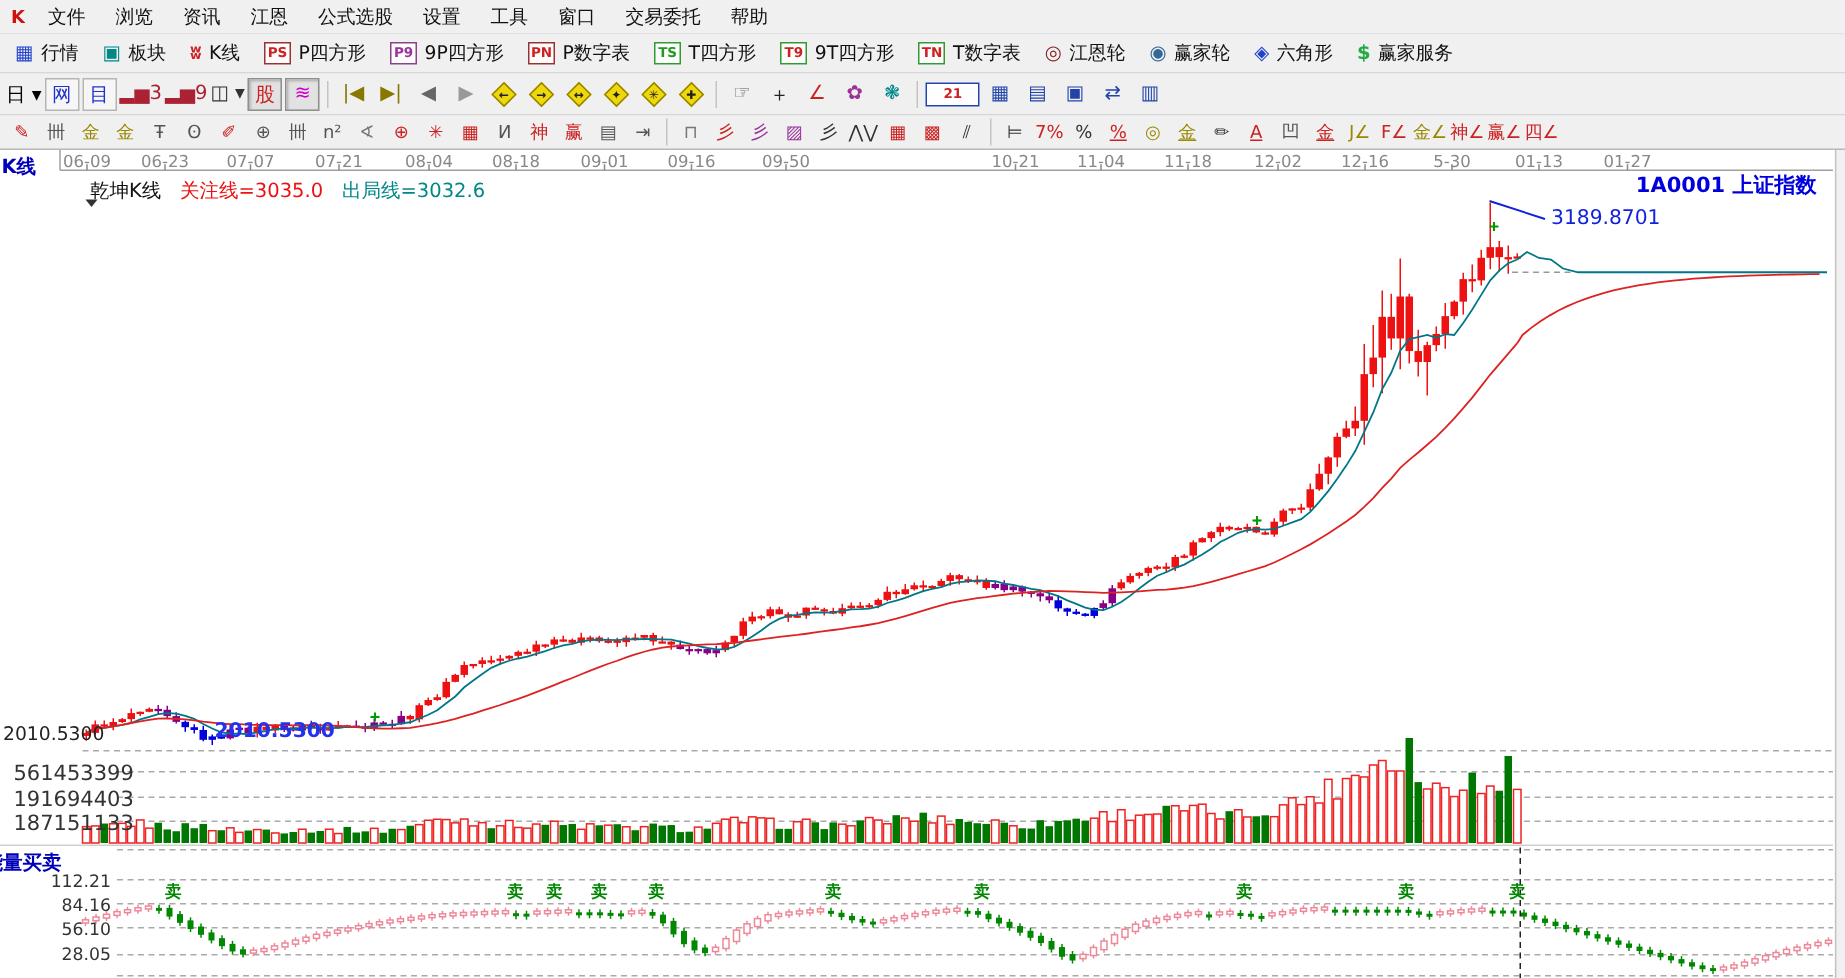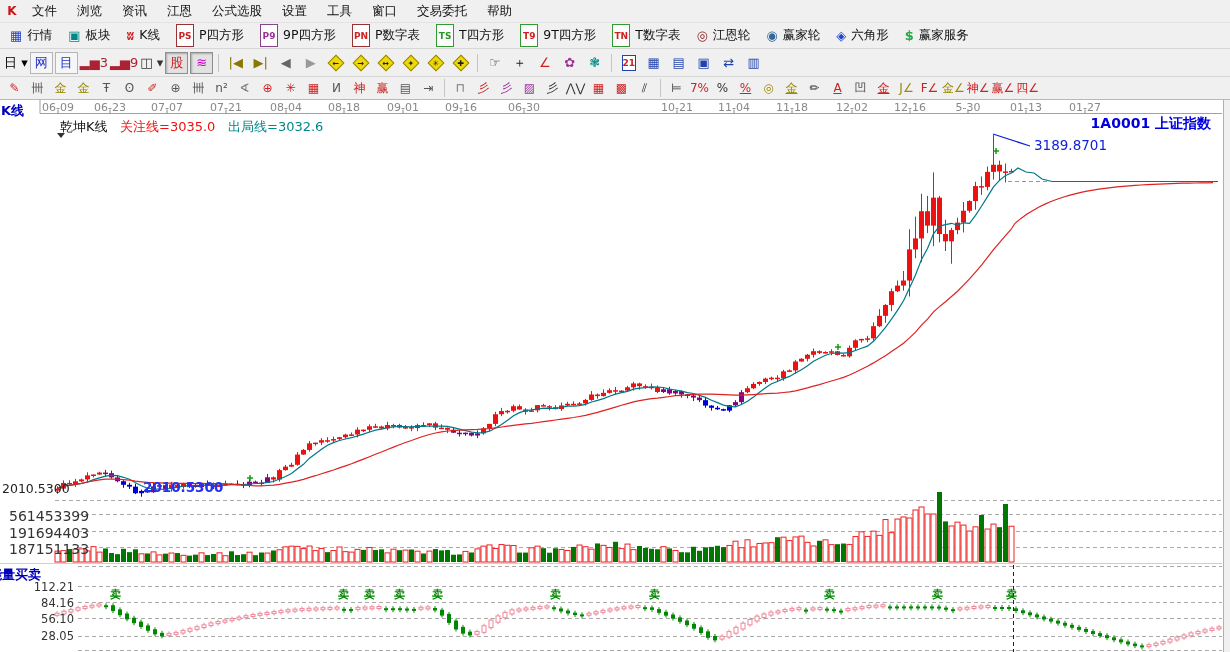--- a/index.html
+++ b/index.html
@@ -3,32 +3,32 @@
 <meta charset="utf-8">
 <style>
   *{box-sizing:border-box;margin:0;padding:0}
   html,body{width:1230px;height:652px;overflow:hidden;background:#f0f0f0;
     font-family:"DejaVu Sans","Liberation Sans",sans-serif;font-size:12px;color:#111}
   .menubar{height:23px;display:flex;align-items:center;padding-left:2px;background:#f0f0f0;border-bottom:1px solid #e2e2e2}
   .appicon{width:16px;height:15px;margin:0 2px;color:#cc1111;font-weight:bold;font-size:12px;display:flex;align-items:center;justify-content:center}
   .mitem{padding:3px 10px;font-size:12.5px;cursor:default}
   .toolbar1{height:26px;display:flex;align-items:center;background:#f0f0f0;border-bottom:1px solid #d6d6d6;padding-left:2px}
   .tb1{display:flex;align-items:center;gap:5px;padding:0 8px;height:22px;font-size:12.5px}
-  .badge{width:18px;height:23px;border:1px solid;font-size:9px;font-weight:bold;display:flex;align-items:center;justify-content:center;background:#fdfdfd;letter-spacing:0}
+  .badge{width:18px;height:15px;border:1px solid;font-size:9px;font-weight:bold;display:flex;align-items:center;justify-content:center;background:#fdfdfd;letter-spacing:0}
   .gicon{font-size:13px;font-weight:bold}
   .toolbar2{height:28px;display:flex;align-items:center;background:#f0f0f0;border-bottom:1px solid #d6d6d6;padding-left:3px}
   .toolbar3{height:23px;display:flex;align-items:center;background:#f0f0f0;border-bottom:1px solid #b8b8b8;padding-left:3px}
   .tbtn{min-width:23px;height:22px;display:flex;align-items:center;justify-content:center;font-size:13px;margin:0 1px;cursor:default}
   .tbtn3{min-width:21px;height:19px;display:flex;align-items:center;justify-content:center;font-size:12px;margin:0 1px;cursor:default}
   .framed{border:1px solid #b5b5b5;background:#f6f6f6}
   .pressed{border:1px solid #8f8f8f;background:#e2e2e2;box-shadow:inset 1px 1px 2px rgba(0,0,0,.25)}
   .sep{width:1px;height:18px;background:#c4c4c4;margin:0 4px}
   .dia{width:12px;height:12px;background:#eed80c;border:1px solid #958400;transform:rotate(45deg);display:flex;align-items:center;justify-content:center}
   .dia span{transform:rotate(-45deg);font-size:8px;color:#222;font-weight:bold}
-  .cal{width:14px;height:16px;border:1px solid #2244aa;color:#cc2222;font-size:9px;font-weight:bold;display:flex;align-items:center;justify-content:center;background:#fff}
+  .cal{width:36px;height:16px;border:1px solid #2244aa;color:#cc2222;font-size:9px;font-weight:bold;display:flex;align-items:center;justify-content:center;background:#fff}
   .under{text-decoration:underline}
   .chartarea{position:relative;width:1223px;height:552px;background:#fff;overflow:hidden}
   .rgutter{position:absolute;right:0;top:100px;width:7px;height:552px;background:#f0f0f0;border-left:1px solid #b0b0b0}
   #csvg{position:absolute;left:0;top:0}
   .lab{position:absolute;white-space:nowrap}
   .clip{position:absolute;overflow:hidden;white-space:nowrap}
   .t-title{left:0;top:2px;width:30px;color:#0000bb;font-weight:bold;font-size:13px}
   .t-title span{margin-left:-12px}
   .datelab{position:absolute;top:1px;transform:translateX(-50%);color:#888;font-size:11px}
   .ktype{left:60px;top:18px;font-size:13px;color:#111}
@@ -1219,21 +1219,21 @@
   <div class="clip t-title"><span>日K线</span></div>
   <div id="dates">
       <span class="datelab" style="left: 58px;">06-09</span>
       <span class="datelab" style="left: 110px;">06-23</span>
       <span class="datelab" style="left: 167px;">07-07</span>
       <span class="datelab" style="left: 226px;">07-21</span>
       <span class="datelab" style="left: 286px; text-align: center;">08-04</span>
       <span class="datelab" style="left: 344px;">08-18</span>
       <span class="datelab" style="left: 403px;">09-01</span>
       <span class="datelab" style="left: 461px;">09-16</span>
-      <span class="datelab" style="left: 524px;">06-30</span>
+      <span class="datelab" style="left: 524px;">09-50</span>
       <span class="datelab" style="left: 677px;">10-21</span>
       <span class="datelab" style="left: 734px;">11-04</span>
       <span class="datelab" style="left: 792px;">11-18</span>
       <span class="datelab" style="left: 852px;">12-02</span>
       <span class="datelab" style="left: 910px;">12-16</span>
       <span class="datelab" style="left: 968px;">5-30</span>
       <span class="datelab" style="left: 1026px;">01-13</span>
       <span class="datelab" style="left: 1085px;">01-27</span>
     </div>
   <div class="lab ktype">乾坤K线</div>

